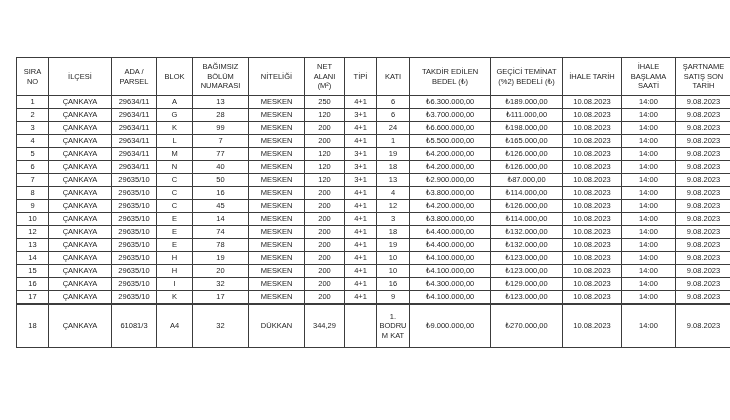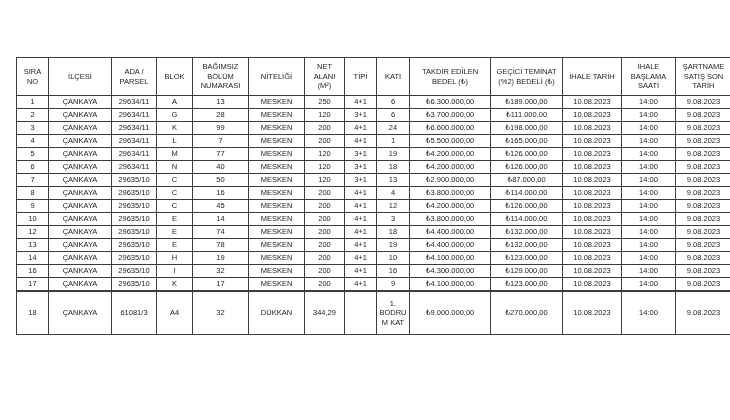--- a/index.html
+++ b/index.html
@@ -281,20 +281,36 @@
           <td>200</td>
           <td>4+1</td>
           <td>10</td>
           <td>₺4.100.000,00</td>
           <td>₺123.000,00</td>
           <td>10.08.2023</td>
           <td>14:00</td>
           <td>9.08.2023</td>
         </tr>
         <tr>
+          <td>15</td>
+          <td>ÇANKAYA</td>
+          <td>29635/10</td>
+          <td>H</td>
+          <td>20</td>
+          <td>MESKEN</td>
+          <td>200</td>
+          <td>4+1</td>
+          <td>10</td>
+          <td>₺4.100.000,00</td>
+          <td>₺123.000,00</td>
+          <td>10.08.2023</td>
+          <td>14:00</td>
+          <td>9.08.2023</td>
+        </tr>
+        <tr>
           <td>16</td>
           <td>ÇANKAYA</td>
           <td>29635/10</td>
           <td>I</td>
           <td>32</td>
           <td>MESKEN</td>
           <td>200</td>
           <td>4+1</td>
           <td>16</td>
           <td>₺4.300.000,00</td>

